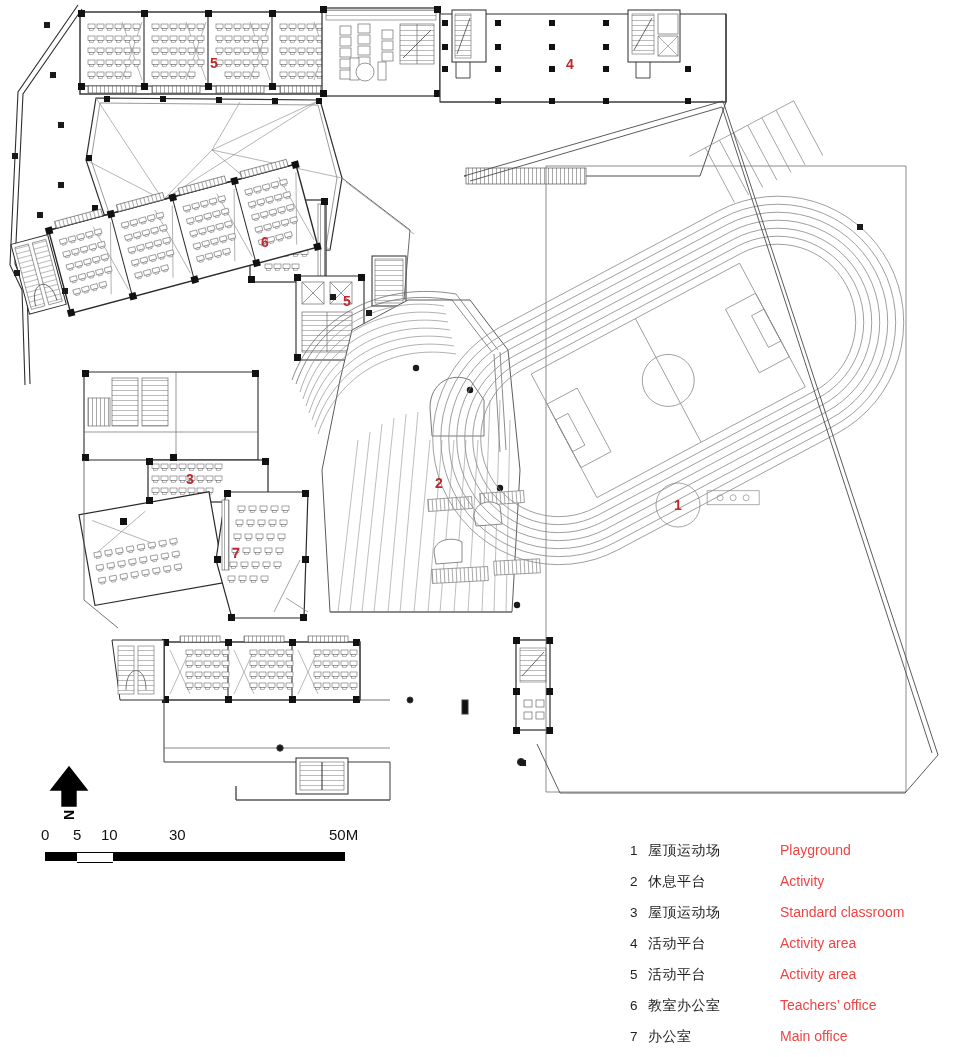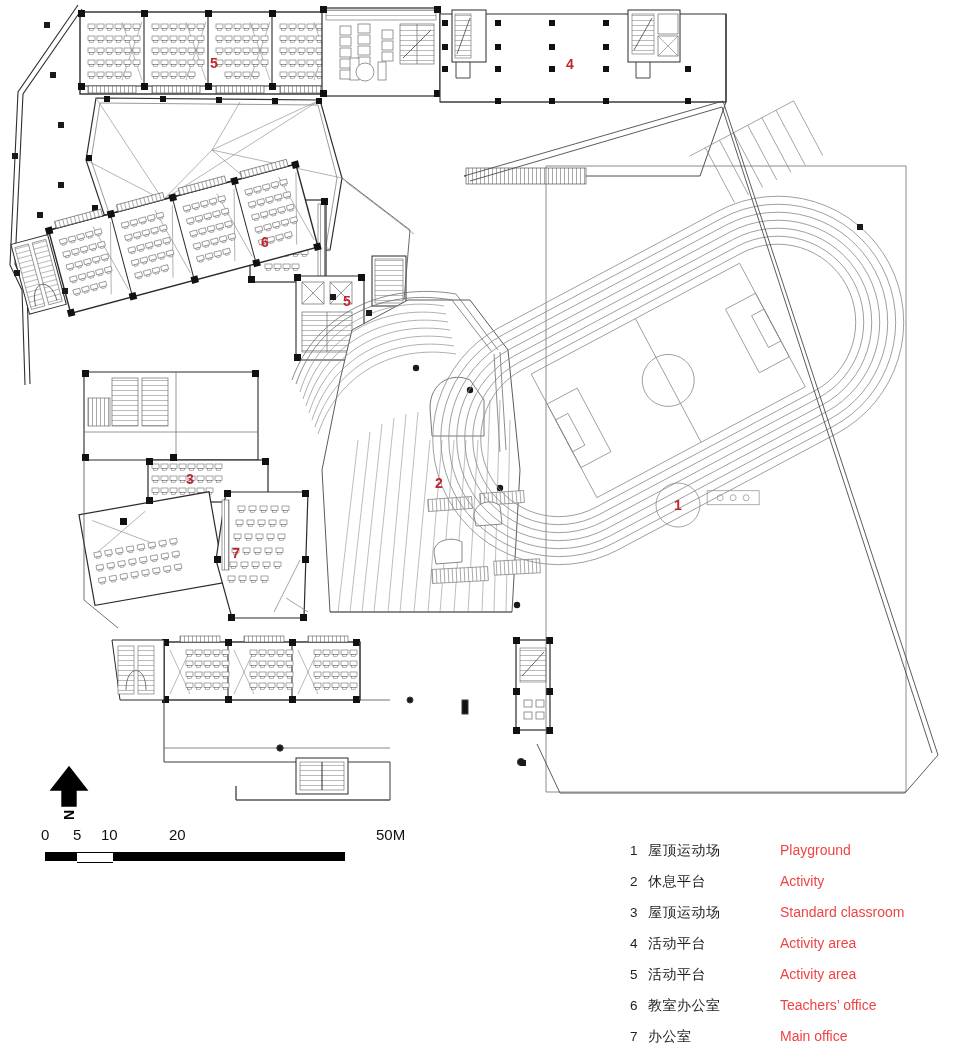--- a/index.html
+++ b/index.html
@@ -1095,22 +1095,22 @@
       <path d="M22 1 L40 24 L29 24 L29 40 L15 40 L15 24 L4 24 Z" fill="#000" stroke="#000" stroke-width="1.4" stroke-linejoin="miter"></path>
       <text x="22" y="54" text-anchor="middle" font-size="14" font-weight="bold" font-family="Liberation Sans, sans-serif" fill="#000" transform="rotate(-90 22 49)">N</text>
     </svg>
   </div>
 
   <div class="scalebar-wrap">
     <div class="sb-labels" id="sb-labels">
         <span style="left: -4px;">0</span>
         <span style="left: 28px;">5</span>
         <span style="left: 56px;">10</span>
-        <span style="left: 124px;">20</span>
-        <span style="left: 284px; margin-left: 47px;">50M</span>
+        <span style="left: 124px;">30</span>
+        <span style="left: 284px;">50M</span>
       </div>
     <div class="sb-bar" id="sb-bar">
         <div class="sb-seg on" style="left: 0px; width: 32px;"></div>
         <div class="sb-seg off" style="left: 32px; width: 36px;"></div>
         <div class="sb-seg on" style="left: 68px; width: 60px;"></div>
         <div class="sb-seg on" style="left: 128px; width: 172px;"></div>
       </div>
   </div>
 
   <div class="legend" id="legend">

